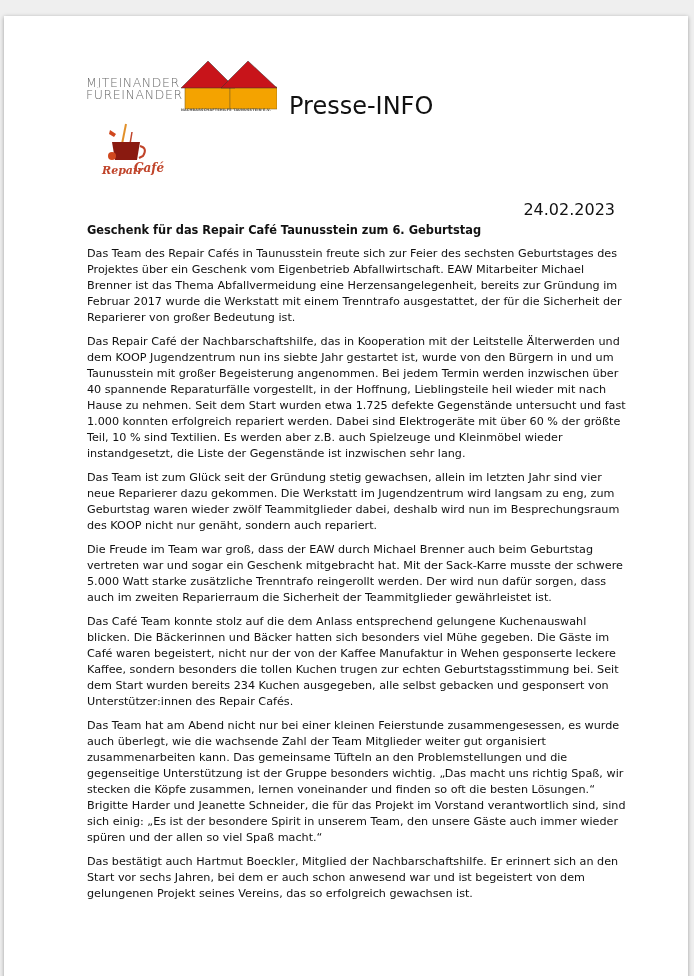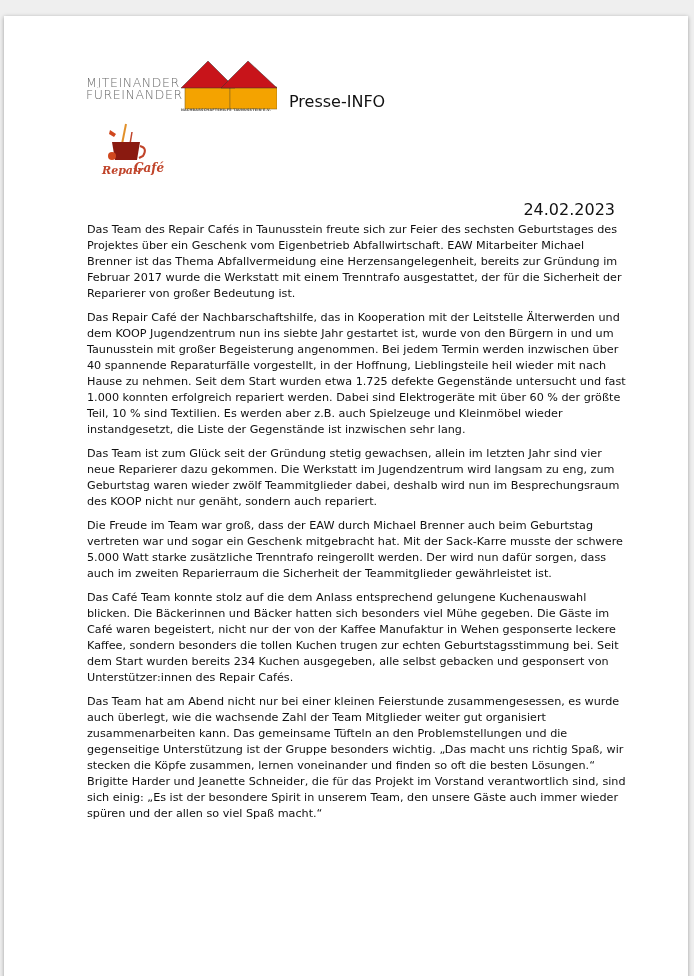--- a/index.html
+++ b/index.html
@@ -22,21 +22,21 @@
       color: #6b6b6b; font-weight: 300;
     }
     .logo-mf div { white-space: nowrap; }
     .houses { position: absolute; left: 173px; top: 39px; width: 100px; height: 60px; }
     .houses-caption {
       position: absolute; left: 177px; top: 92px;
       font-size: 3.4px; font-weight: bold; color: #555; letter-spacing: 0.2px; white-space: nowrap;
     }
     .presse {
       position: absolute; left: 285px; top: 76px;
-      font-size: 16px; color: #111; white-space: nowrap;
+      font-size: 24px; color: #111; white-space: nowrap;
     }
     .repair-logo { position: absolute; left: 92px; top: 106px; width: 70px; height: 56px; }
     .date {
       position: absolute; right: 73px; top: 184px;
       font-size: 16px; color: #111;
     }
     .content {
       position: absolute; left: 83px; top: 206px; width: 540px;
       font-size: 11.2px; line-height: 16px; color: #111;
     }
@@ -72,20 +72,22 @@
     <path d="M16 20 h28 l-3 18 h-22 z" fill="#8a1a10"></path>
     <path d="M44 24 q8 2 3 10 l-4 2" fill="none" stroke="#c0442a" stroke-width="2"></path>
     <circle cx="16" cy="34" r="4" fill="#d0481e"></circle>
     <text x="6" y="52" font-family="DejaVu Serif, serif" font-style="italic" font-weight="bold" font-size="11" fill="#c0442a">Repair</text>
     <text x="38" y="50" font-family="DejaVu Serif, serif" font-style="italic" font-weight="bold" font-size="12" fill="#c0442a">Café</text>
   </svg>
 
   <div class="date">24.02.2023</div>
 
   <div class="content">
+    <h1>Geschenk für das Repair Café Taunusstein zum 6. Geburtstag</h1>
     <p>Das Team des Repair Cafés in Taunusstein freute sich zur Feier des sechsten Geburtstages des Projektes über ein Geschenk vom Eigenbetrieb Abfallwirtschaft. EAW Mitarbeiter Michael Brenner ist das Thema Abfallvermeidung eine Herzensangelegenheit, bereits zur Gründung im Februar 2017 wurde die Werkstatt mit einem Trenntrafo ausgestattet, der für die Sicherheit der Reparierer von großer Bedeutung ist.</p>
     <p>Das Repair Café der Nachbarschaftshilfe, das in Kooperation mit der Leitstelle Älterwerden und dem KOOP Jugendzentrum nun ins siebte Jahr gestartet ist, wurde von den Bürgern in und um Taunusstein mit großer Begeisterung angenommen. Bei jedem Termin werden inzwischen über 40 spannende Reparaturfälle vorgestellt, in der Hoffnung, Lieblingsteile heil wieder mit nach Hause zu nehmen. Seit dem Start wurden etwa 1.725 defekte Gegenstände untersucht und fast 1.000 konnten erfolgreich repariert werden. Dabei sind Elektrogeräte mit über 60 % der größte Teil, 10 % sind Textilien. Es werden aber z.B. auch Spielzeuge und Kleinmöbel wieder instandgesetzt, die Liste der Gegenstände ist inzwischen sehr lang.</p>
     <p>Das Team ist zum Glück seit der Gründung stetig gewachsen, allein im letzten Jahr sind vier neue Reparierer dazu gekommen. Die Werkstatt im Jugendzentrum wird langsam zu eng, zum Geburtstag waren wieder zwölf Teammitglieder dabei, deshalb wird nun im Besprechungsraum des KOOP nicht nur genäht, sondern auch repariert.</p>
     <p>Die Freude im Team war groß, dass der EAW durch Michael Brenner auch beim Geburtstag vertreten war und sogar ein Geschenk mitgebracht hat. Mit der Sack-Karre musste der schwere 5.000 Watt starke zusätzliche Trenntrafo reingerollt werden. Der wird nun dafür sorgen, dass auch im zweiten Reparierraum die Sicherheit der Teammitglieder gewährleistet ist.</p>
     <p>Das Café Team konnte stolz auf die dem Anlass entsprechend gelungene Kuchenauswahl blicken. Die Bäckerinnen und Bäcker hatten sich besonders viel Mühe gegeben. Die Gäste im Café waren begeistert, nicht nur der von der Kaffee Manufaktur in Wehen gesponserte leckere Kaffee, sondern besonders die tollen Kuchen trugen zur echten Geburtstagsstimmung bei. Seit dem Start wurden bereits 234 Kuchen ausgegeben, alle selbst gebacken und gesponsert von Unterstützer:innen des Repair Cafés.</p>
     <p>Das Team hat am Abend nicht nur bei einer kleinen Feierstunde zusammengesessen, es wurde auch überlegt, wie die wachsende Zahl der Team Mitglieder weiter gut organisiert zusammenarbeiten kann. Das gemeinsame Tüfteln an den Problemstellungen und die gegenseitige Unterstützung ist der Gruppe besonders wichtig. „Das macht uns richtig Spaß, wir stecken die Köpfe zusammen, lernen voneinander und finden so oft die besten Lösungen.“ Brigitte Harder und Jeanette Schneider, die für das Projekt im Vorstand verantwortlich sind, sind sich einig: „Es ist der besondere Spirit in unserem Team, den unsere Gäste auch immer wieder spüren und der allen so viel Spaß macht.“</p>
+    <p>Das bestätigt auch Hartmut Boeckler, Mitglied der Nachbarschaftshilfe. Er erinnert sich an den Start vor sechs Jahren, bei dem er auch schon anwesend war und ist begeistert von dem gelungenen Projekt seines Vereins, das so erfolgreich gewachsen ist.</p>
   </div>
 </div>
 
 </body></html>

